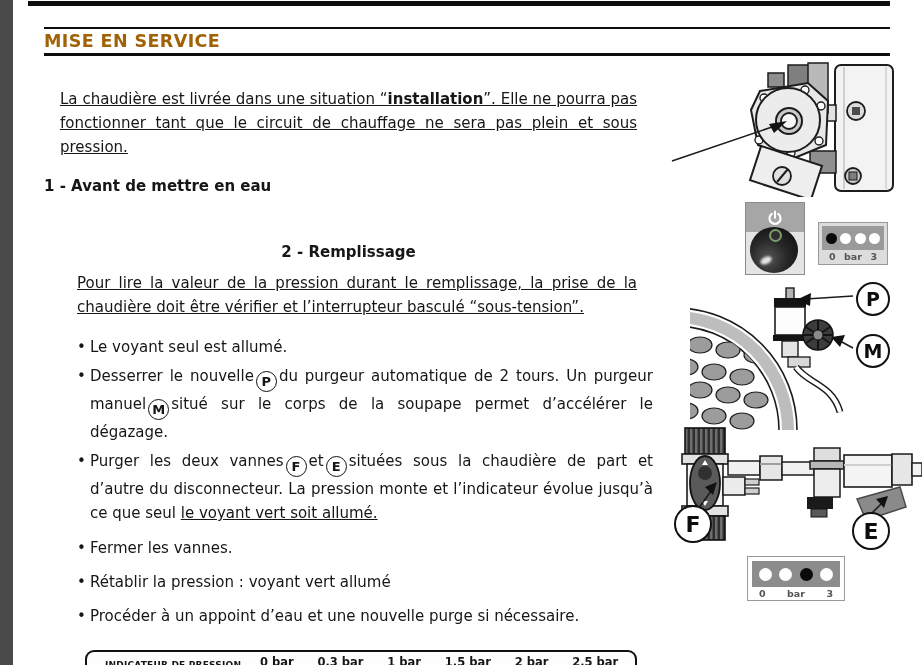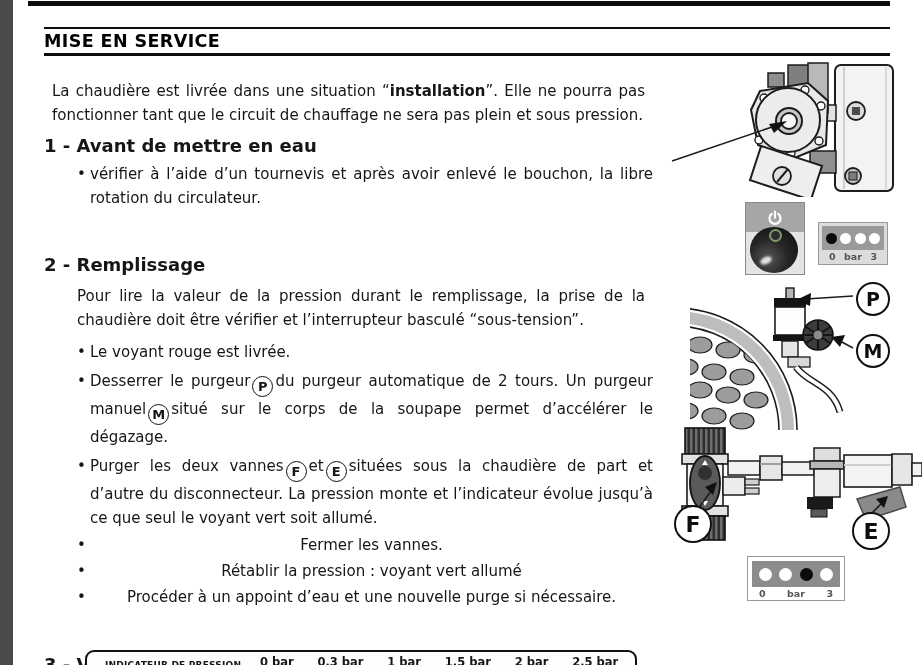--- a/index.html
+++ b/index.html
@@ -4,35 +4,35 @@
 <style>
   html,body{margin:0;padding:0;background:#fff;}
   body{width:922px;height:665px;overflow:hidden;position:relative;
        font-family:"DejaVu Sans","Liberation Sans",sans-serif;color:#161616;}
   .abs{position:absolute;}
   
   .leftbar{left:0;top:0;width:13px;height:665px;background:#4a4a4a;}
   .topbar{left:28px;top:1px;width:862px;height:5px;background:#0d0d0d;}
   .rule-above{left:44px;top:27px;width:846px;height:2px;background:#0d0d0d;}
   .rule-below{left:44px;top:53px;width:846px;height:3px;background:#0d0d0d;}
-  .doc-title{left:44px;top:31px;font-size:17.5px;font-weight:bold;letter-spacing:.4px;color:#000000;}
+  .doc-title{left:44px;top:31px;font-size:17.5px;font-weight:bold;letter-spacing:.4px;color:#a16207;}
   
   .textcol{left:44px;top:71px;width:609px;font-size:15px;line-height:24px;}
-  .textcol p{margin:8px;text-align:justify;}
+  .textcol p{margin:16px;text-align:justify;text-decoration:underline;}
   .intro b{font-weight:bold;}
-  h2.sec{font-size:18px;font-weight:bold;margin:0;line-height:22px;}
+  h2.sec{font-size:15px;font-weight:bold;margin:0;line-height:22px;}
   .sec1{margin-top:6px!important;}
-  .sec2{margin-top:44px!important;}
+  .sec2{margin-top:44px!important;text-align:center;}
   .sec3{margin-top:46px!important;}
   .indent{margin-left:33px!important;margin-top:8px!important;}
   ul.blt{list-style:none;margin:3px 0 0 0;padding:0 0 0 46px;}
   ul.blt li{position:relative;text-align:justify;margin-top:5px;}
   ul.blt li:before{content:"•";position:absolute;left:-13px;top:0;}
-  ul.tight li{margin-top:4px;line-height:22px;text-align:center;}
-  .u{margin-top:42px;}
+  ul.tight li{margin-top:12px;line-height:22px;text-align:left;}
+  .u{text-decoration:underline;margin-top:42px;}
   .clet{display:inline-flex;width:19px;height:19px;border:1.7px solid #111;border-radius:50%;
         align-items:center;justify-content:center;font-weight:bold;font-size:13px;line-height:1;
         vertical-align:-5px;margin:0 2px;background:#fff;}
   
   .callout{border:2.5px solid #111;border-radius:50%;background:#fff;display:flex;
            align-items:center;justify-content:center;font-weight:bold;color:#0d0d0d;}
   .co30{width:30px;height:30px;font-size:19px;}
   .co34{width:34px;height:34px;font-size:22px;}
   
   .powerpanel{left:745px;top:202px;width:58px;height:71px;background:#e4e4e4;border:1px solid #8a8a8a;}
@@ -73,29 +73,26 @@
 <div class="abs leftbar"></div>
 <div class="abs topbar"></div>
 <div class="abs rule-above"></div>
 <div class="abs doc-title">MISE EN SERVICE</div>
 <div class="abs rule-below"></div>
 
 <div class="abs textcol">
   <p class="intro"><span>La chaudière est livrée dans une situation “</span><b>installation</b><span>”. Elle ne pourra pas fonctionner tant que le circuit de chauffage ne sera pas plein et sous pression.</span></p>
 
   <h2 class="sec sec1">1 - Avant de mettre en eau</h2>
-  <ul class="blt">
-    <li>vérifier à l’aide d’un tournevis et après avoir enlevé le bouchon, la libre rotation du circulateur.</li>
-  </ul>
 
   <h2 class="sec sec2">2 - Remplissage</h2>
   <p class="indent">Pour lire la valeur de la pression durant le remplissage, la prise de la chaudière doit être vérifier et l’interrupteur basculé “sous-tension”.</p>
   <ul class="blt">
-    <li>Le voyant rouge est livrée.</li>
-    <li><span>Desserrer le purgeur</span><span class="clet">P</span><span>du purgeur automatique de 2 tours. Un purgeur manuel</span><span class="clet">M</span><span>situé sur le corps de la soupape permet d’accélérer le dégazage.</span></li>
+    <li>Le voyant seul est allumé.</li>
+    <li><span>Desserrer le nouvelle</span><span class="clet">P</span><span>du purgeur automatique de 2 tours. Un purgeur manuel</span><span class="clet">M</span><span>situé sur le corps de la soupape permet d’accélérer le dégazage.</span></li>
     <li><span>Purger les deux vannes</span><span class="clet">F</span><span>et</span><span class="clet">E</span><span>situées sous la chaudière de part et d’autre du disconnecteur. La pression monte et l’indicateur évolue jusqu’à ce que seul </span><span class="u">le voyant vert soit allumé.</span></li>
   </ul>
   <ul class="blt tight">
     <li>Fermer les vannes.</li>
     <li>Rétablir la pression : voyant vert allumé</li>
     <li>Procéder à un appoint d’eau et une nouvelle purge si nécessaire.</li>
   </ul>
 
   <h2 class="sec sec3">3 - Vérifier les étanchéités gaz et eau</h2>
 </div>

